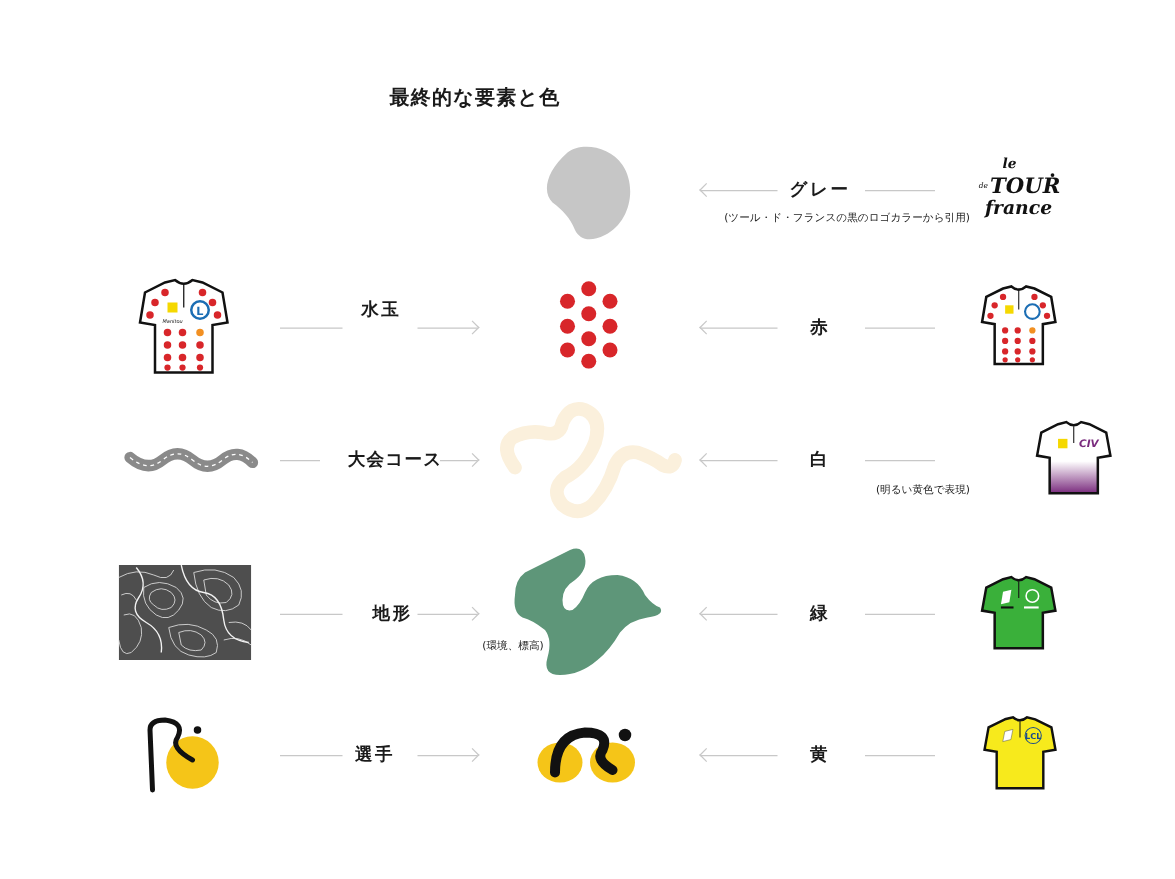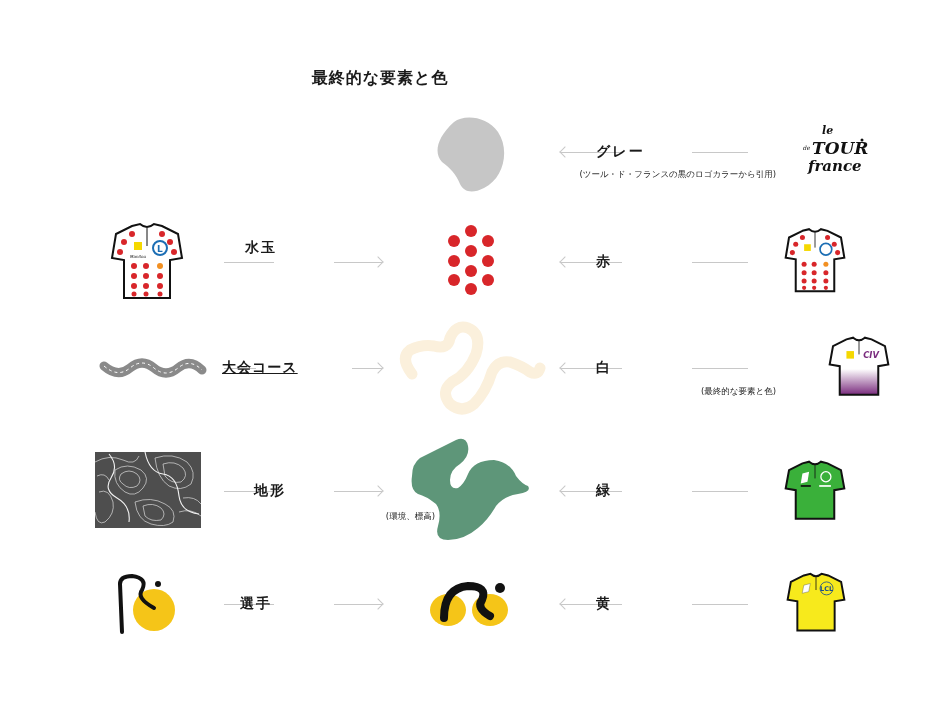--- a/index.html
+++ b/index.html
@@ -1,19 +1,19 @@
 <!DOCTYPE html>
 <html><head>
 <meta charset="utf-8">
 <style>
   html,body{margin:0;padding:0;background:#fff;}
   body{width:940px;height:703px;position:relative;overflow:hidden;font-family:"DejaVu Sans",sans-serif;color:#1a1a1a;}
   .title{position:absolute;left:0;width:760px;top:68px;text-align:center;font-size:16px;font-weight:bold;letter-spacing:1px;}
   .abs{position:absolute;}
-  .label{position:absolute;font-size:14px;font-weight:bold;width:120px;margin-left:-60px;letter-spacing:2px;}
+  .label{position:absolute;font-size:14px;font-weight:bold;text-align:center;width:120px;margin-left:-60px;letter-spacing:2px;}
   .note{position:absolute;font-size:8.5px;text-align:right;width:240px;margin-left:-120px;color:#222;}
   .line{position:absolute;height:1px;background:#c8c8c8;}
   .arrow-r{position:absolute;width:7px;height:7px;border-top:1px solid #c8c8c8;border-right:1px solid #c8c8c8;transform:rotate(45deg);}
   .arrow-l{position:absolute;width:7px;height:7px;border-bottom:1px solid #c8c8c8;border-left:1px solid #c8c8c8;transform:rotate(45deg);}
   svg{display:block;}
 </style>
 </head>
 <body>
 
 <div class="title">最終的な要素と色</div>
@@ -21,21 +21,21 @@
 <div class="abs" style="left:432px;top:114px;">
   <svg width="76" height="80" viewBox="0 0 76 80">
     <path d="M22 8 C32 0,55 2,66 18 C78 36,72 64,52 74 C40 80,32 78,28 70 C24 60,18 54,10 48 C2 40,4 24,22 8 Z" fill="#c6c6c6"></path>
   </svg>
 </div>
 <div class="line" style="left:560px;top:152px;width:62px;"></div>
 <div class="arrow-l" style="left:561px;top:148px;"></div>
 <div class="label" style="left:656px;top:143px;">グレー</div>
 <div class="line" style="left:692px;top:152px;width:56px;"></div>
 <div class="note" style="left:656px;top:169px;">(ツール・ド・フランスの黒のロゴカラーから引用)</div>
-<div class="abs" style="left:800px;top:120px;width:70px;height:60px;">
+<div class="abs" style="left:780px;top:120px;width:70px;height:60px;">
   <svg width="70" height="60" viewBox="0 0 70 60">
     <text x="22" y="14" font-family="DejaVu Serif, serif" font-size="11" font-style="italic" font-weight="bold" fill="#111">le</text>
     <text x="3" y="30" font-family="DejaVu Serif, serif" font-size="6" font-style="italic" fill="#111">de</text>
     <text x="12" y="34" font-family="DejaVu Serif, serif" font-size="17" font-style="italic" font-weight="bold" fill="#111">TOUR</text>
     <circle cx="62" cy="20" r="1.5" fill="#111"></circle>
     <text x="8" y="51" font-family="DejaVu Serif, serif" font-size="15" font-style="italic" font-weight="bold" fill="#111">france</text>
   </svg>
 </div>
 
 <div class="abs" style="left:110px;top:222px;">
@@ -121,33 +121,33 @@
   </svg>
 </div>
 
 <div class="abs" style="left:98px;top:356px;">
   <svg width="110" height="24" viewBox="0 0 110 24">
     <path d="M6 10 Q20 22 32 12 Q44 2 56 12 Q68 22 80 12 Q92 2 104 14" fill="none" stroke="#8a8a8a" stroke-width="9" stroke-linecap="round"></path>
     <path d="M6 10 Q20 22 32 12 Q44 2 56 12 Q68 22 80 12 Q92 2 104 14" fill="none" stroke="#fff" stroke-width="1" stroke-dasharray="3 3"></path>
   </svg>
 </div>
 <div class="line" style="left:224px;top:368px;width:32px;"></div>
-<div class="label" style="left:292px;top:359px;width:140px;margin-left:-70px;letter-spacing:1px;text-decoration:underline;">大会コース</div>
+<div class="label" style="left:316px;top:359px;width:140px;margin-left:-70px;letter-spacing:1px;">大会コース</div>
 <div class="line" style="left:352px;top:368px;width:30px;"></div>
 <div class="arrow-r" style="left:374px;top:364px;"></div>
 <div class="abs" style="left:396px;top:318px;">
   <svg width="150" height="100" viewBox="0 0 150 100">
     <path d="M16 56 Q4 40 14 32 Q26 26 38 28 Q52 32 54 20 Q60 6 72 10 Q86 16 80 36 Q72 56 56 64 Q44 74 54 86 Q66 96 78 86 Q90 74 96 54 Q102 42 114 44 Q126 48 134 54 Q142 58 144 50" fill="none" stroke="#fbf0dc" stroke-width="11" stroke-linecap="round" stroke-linejoin="round"></path>
   </svg>
 </div>
 <div class="line" style="left:560px;top:368px;width:62px;"></div>
 <div class="arrow-l" style="left:561px;top:364px;"></div>
 <div class="label" style="left:656px;top:359px;">白</div>
 <div class="line" style="left:692px;top:368px;width:56px;"></div>
-<div class="note" style="left:656px;top:386px;">(最終的な要素と色)</div>
+<div class="note" style="left:656px;top:386px;">(明るい黄色で表現)</div>
 <div class="abs" style="left:828px;top:336px;">
   <svg width="62" height="62" viewBox="0 0 74 74">
     <defs>
       <linearGradient id="wg" x1="0" y1="0" x2="0" y2="1">
         <stop offset="0.55" stop-color="#fff"></stop>
         <stop offset="1" stop-color="#7a2c7e"></stop>
       </linearGradient>
     </defs>
     <path d="M22 4 L30 2 Q37 8 44 2 L52 4 L68 12 L72 34 L60 36 L60 70 L14 70 L14 36 L2 34 L6 12 Z" fill="url(#wg)" stroke="#111" stroke-width="2.4"></path>
     <line x1="37" y1="6" x2="37" y2="22" stroke="#111" stroke-width="1"></line>

